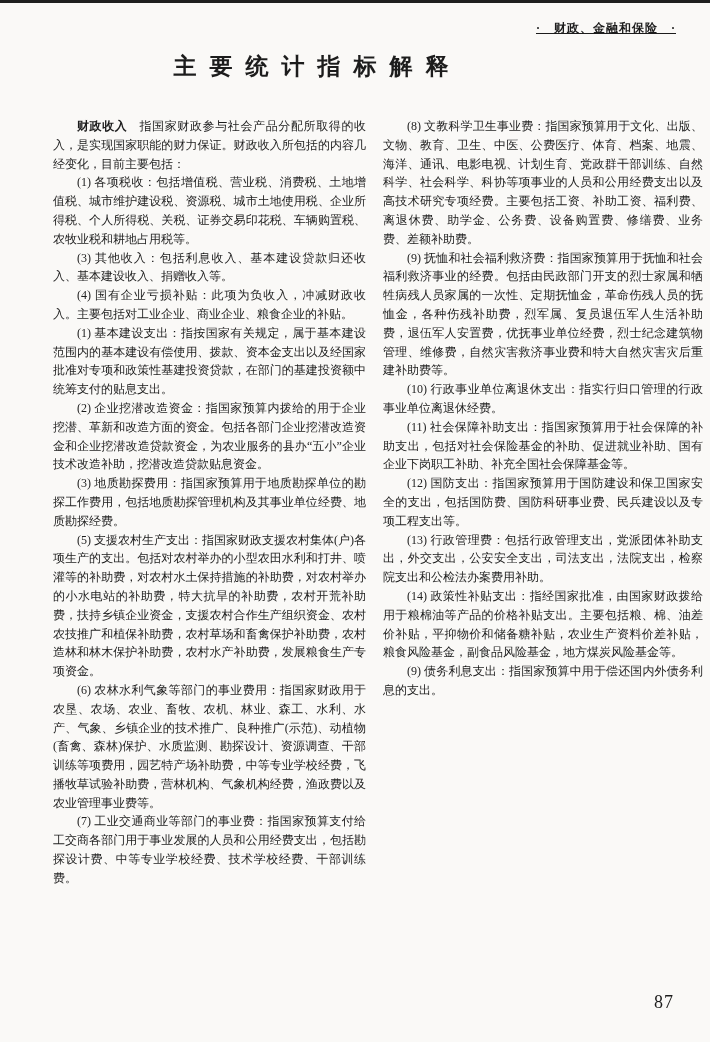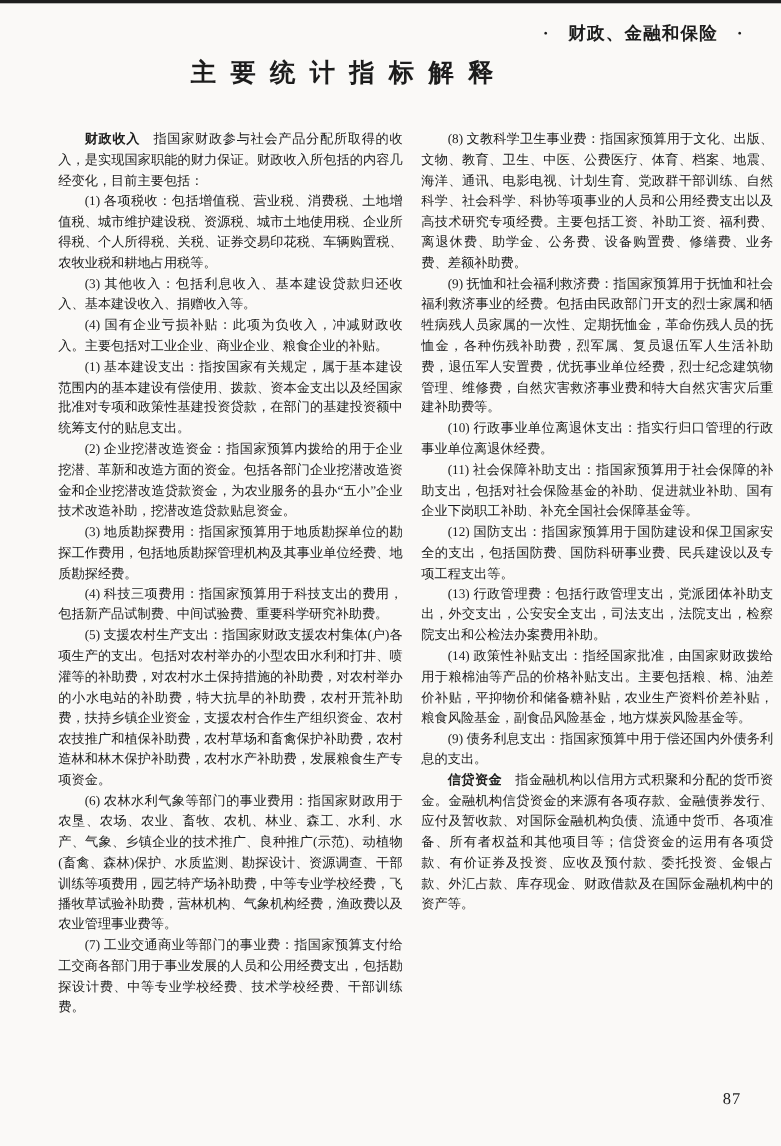--- a/index.html
+++ b/index.html
@@ -10,22 +10,23 @@
     font-family:"Liberation Serif","DejaVu Serif",serif;
     position:relative;
     overflow:hidden;
   }
   .scan-edge{
     position:absolute;top:0;left:0;width:710px;height:3px;
     background:#1f1f1f;
   }
   .category-header{
     position:absolute;top:20px;right:34px;
-    font-size:16px;font-weight:700;letter-spacing:1px;
+    font-size:12px;font-weight:700;letter-spacing:1px;
     white-space:nowrap;
+    text-decoration:underline;
   }
   .page-title{
     position:absolute;top:36px;left:0;width:622px;
     text-align:center;
     font-size:23px;font-weight:700;
     letter-spacing:13px;text-indent:13px;
     white-space:nowrap;
   }
   .columns{
     position:absolute;top:117px;left:33px;
@@ -41,52 +42,50 @@
     text-align:justify;
     text-indent:2em;
     word-break:break-all;
   }
   .term{
     font-weight:700;
     padding-right:1em;
   }
   .page-number{
     position:absolute;top:992px;right:36px;
-    font-size:15px;letter-spacing:1px;
+    font-size:18px;letter-spacing:1px;
   }
 </style>
 </head>
 <body>
 
 <div class="scan-edge"></div>
 
 <div class="category-header">·　财政、金融和保险　·</div>
 
 <h1 class="page-title">主要统计指标解释</h1>
 
 <div class="columns">
   <div class="col left">
       <p class="para"><b class="term">财政收入</b><span>指国家财政参与社会产品分配所取得的收入，是实现国家职能的财力保证。财政收入所包括的内容几经变化，目前主要包括：</span></p>
       <p class="para"><span>(1) 各项税收：包括增值税、营业税、消费税、土地增值税、城市维护建设税、资源税、城市土地使用税、企业所得税、个人所得税、关税、证券交易印花税、车辆购置税、农牧业税和耕地占用税等。</span></p>
       <p class="para"><span>(3) 其他收入：包括利息收入、基本建设贷款归还收入、基本建设收入、捐赠收入等。</span></p>
       <p class="para"><span>(4) 国有企业亏损补贴：此项为负收入，冲减财政收入。主要包括对工业企业、商业企业、粮食企业的补贴。</span></p>
       <p class="para"><span>(1) 基本建设支出：指按国家有关规定，属于基本建设范围内的基本建设有偿使用、拨款、资本金支出以及经国家批准对专项和政策性基建投资贷款，在部门的基建投资额中统筹支付的贴息支出。</span></p>
       <p class="para"><span>(2) 企业挖潜改造资金：指国家预算内拨给的用于企业挖潜、革新和改造方面的资金。包括各部门企业挖潜改造资金和企业挖潜改造贷款资金，为农业服务的县办“五小”企业技术改造补助，挖潜改造贷款贴息资金。</span></p>
       <p class="para"><span>(3) 地质勘探费用：指国家预算用于地质勘探单位的勘探工作费用，包括地质勘探管理机构及其事业单位经费、地质勘探经费。</span></p>
-      <p class="para"><span>(4) 科技三项费用：指国家预算用于科技支出的费用，包括新产品试制费、中间试验费、重要科学研究补助费。</span></p>
       <p class="para"><span>(5) 支援农村生产支出：指国家财政支援农村集体(户)各项生产的支出。包括对农村举办的小型农田水利和打井、喷灌等的补助费，对农村水土保持措施的补助费，对农村举办的小水电站的补助费，特大抗旱的补助费，农村开荒补助费，扶持乡镇企业资金，支援农村合作生产组织资金、农村农技推广和植保补助费，农村草场和畜禽保护补助费，农村造林和林木保护补助费，农村水产补助费，发展粮食生产专项资金。</span></p>
       <p class="para"><span>(6) 农林水利气象等部门的事业费用：指国家财政用于农垦、农场、农业、畜牧、农机、林业、森工、水利、水产、气象、乡镇企业的技术推广、良种推广(示范)、动植物(畜禽、森林)保护、水质监测、勘探设计、资源调查、干部训练等项费用，园艺特产场补助费，中等专业学校经费，飞播牧草试验补助费，营林机构、气象机构经费，渔政费以及农业管理事业费等。</span></p>
       <p class="para"><span>(7) 工业交通商业等部门的事业费：指国家预算支付给工交商各部门用于事业发展的人员和公用经费支出，包括勘探设计费、中等专业学校经费、技术学校经费、干部训练费。</span></p>
     </div>
   <div class="col right">
       <p class="para"><span>(8) 文教科学卫生事业费：指国家预算用于文化、出版、文物、教育、卫生、中医、公费医疗、体育、档案、地震、海洋、通讯、电影电视、计划生育、党政群干部训练、自然科学、社会科学、科协等项事业的人员和公用经费支出以及高技术研究专项经费。主要包括工资、补助工资、福利费、离退休费、助学金、公务费、设备购置费、修缮费、业务费、差额补助费。</span></p>
       <p class="para"><span>(9) 抚恤和社会福利救济费：指国家预算用于抚恤和社会福利救济事业的经费。包括由民政部门开支的烈士家属和牺牲病残人员家属的一次性、定期抚恤金，革命伤残人员的抚恤金，各种伤残补助费，烈军属、复员退伍军人生活补助费，退伍军人安置费，优抚事业单位经费，烈士纪念建筑物管理、维修费，自然灾害救济事业费和特大自然灾害灾后重建补助费等。</span></p>
       <p class="para"><span>(10) 行政事业单位离退休支出：指实行归口管理的行政事业单位离退休经费。</span></p>
       <p class="para"><span>(11) 社会保障补助支出：指国家预算用于社会保障的补助支出，包括对社会保险基金的补助、促进就业补助、国有企业下岗职工补助、补充全国社会保障基金等。</span></p>
       <p class="para"><span>(12) 国防支出：指国家预算用于国防建设和保卫国家安全的支出，包括国防费、国防科研事业费、民兵建设以及专项工程支出等。</span></p>
       <p class="para"><span>(13) 行政管理费：包括行政管理支出，党派团体补助支出，外交支出，公安安全支出，司法支出，法院支出，检察院支出和公检法办案费用补助。</span></p>
       <p class="para"><span>(14) 政策性补贴支出：指经国家批准，由国家财政拨给用于粮棉油等产品的价格补贴支出。主要包括粮、棉、油差价补贴，平抑物价和储备糖补贴，农业生产资料价差补贴，粮食风险基金，副食品风险基金，地方煤炭风险基金等。</span></p>
       <p class="para"><span>(9) 债务利息支出：指国家预算中用于偿还国内外债务利息的支出。</span></p>
-      <p class="para"><b class="term">信贷资金</b><span>指金融机构以信用方式积聚和分配的货币资金。金融机构信贷资金的来源有各项存款、金融债券发行、应付及暂收款、对国际金融机构负债、流通中货币、各项准备、所有者权益和其他项目等；信贷资金的运用有各项贷款、有价证券及投资、应收及预付款、委托投资、金银占款、外汇占款、库存现金、财政借款及在国际金融机构中的资产等。</span></p>
     </div>
 </div>
 
 <div class="page-number">87</div>
 
 </body></html>

